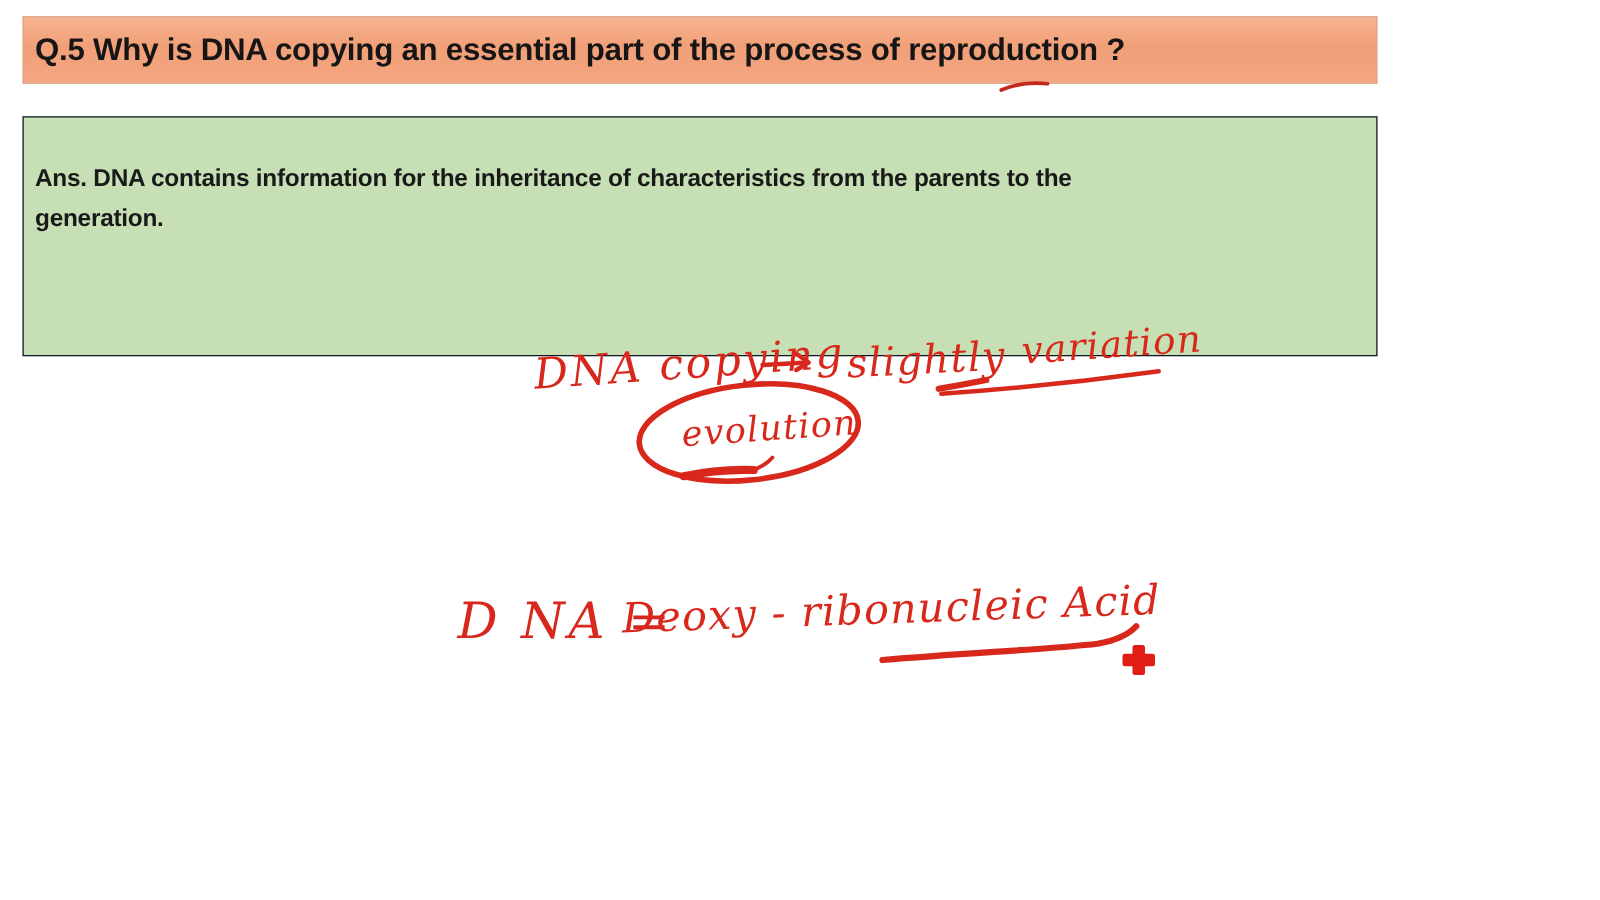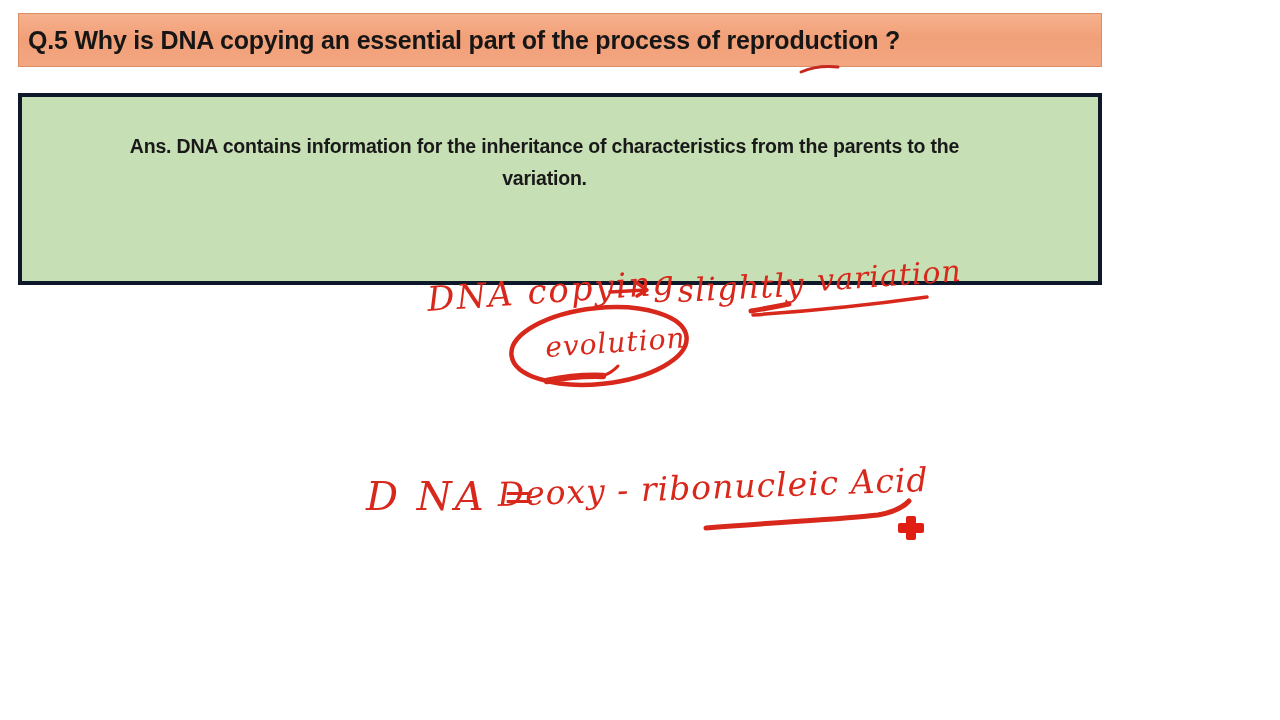--- a/index.html
+++ b/index.html
@@ -6,21 +6,20 @@
   html, body {
     width: 1280px; height: 720px;
     background: #ffffff;
     overflow: hidden;
     font-family: "Liberation Sans", sans-serif;
   }
   .slide {
     position: relative;
     width: 1168px; height: 720px;
     background: #ffffff;
-    text-align: center;
   }
   .question-box {
     position: absolute;
     left: 18px; top: 13px;
     width: 1084px; height: 54px;
     background: linear-gradient(180deg, #f6b28e 0%, #f1a078 45%, #f3a681 100%);
     border: 1px solid #d98e66;
     display: flex;
     align-items: center;
     padding-left: 9px;
@@ -30,21 +29,21 @@
     font-weight: bold;
     color: #161616;
     white-space: nowrap;
     letter-spacing: -0.2px;
   }
   .answer-box {
     position: absolute;
     left: 18px; top: 93px;
     width: 1084px; height: 192px;
     background: #c6dfb4;
-    border: 4px solid #0f172a;
+    border: 1px solid #0f172a;
     padding: 33px 40px 15px 9px;
   }
   .answer-line {
     font-size: 19.5px;
     font-weight: bold;
     color: #191919;
     line-height: 32px;
     white-space: nowrap;
     letter-spacing: -0.2px;
   }
@@ -63,21 +62,21 @@
 <body>
 
 <div class="slide">
 
   <div class="question-box">
     <span class="question-title">Q.5 Why is DNA copying an essential part of the process of reproduction ?</span>
   </div>
 
   <div class="answer-box">
     <div class="answer-line">Ans. DNA contains information for the inheritance of characteristics from the parents to the</div>
-    <div class="answer-line">variation.</div>
+    <div class="answer-line">generation.</div>
   </div>
 
   <svg class="ink-layer" viewBox="0 0 1280 720">
 
     <path d="M801,72 q16,-7 37,-5" fill="none" stroke="#c5281c" stroke-width="3" stroke-linecap="round"></path>
 
     <text class="ink-text" x="428" y="311" font-size="34" letter-spacing="2" transform="rotate(-4 428 311)">DNA copying</text>
 
     <g>
       <path d="M610,292 L646,290" fill="none" stroke="#d8281c" stroke-width="3.5" stroke-linecap="round"></path>

